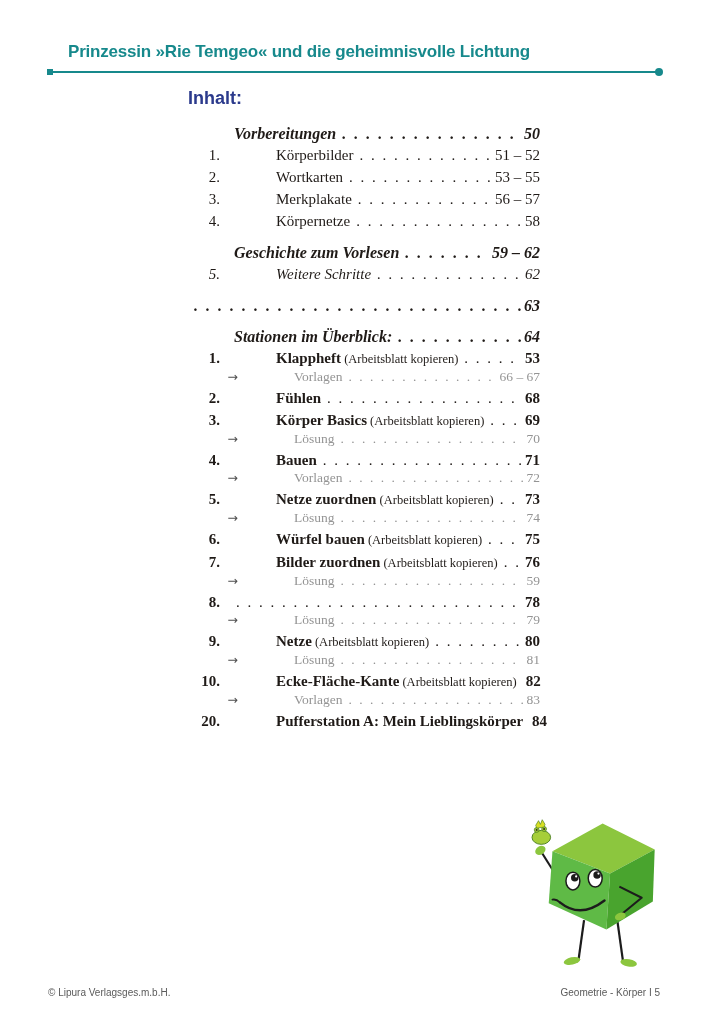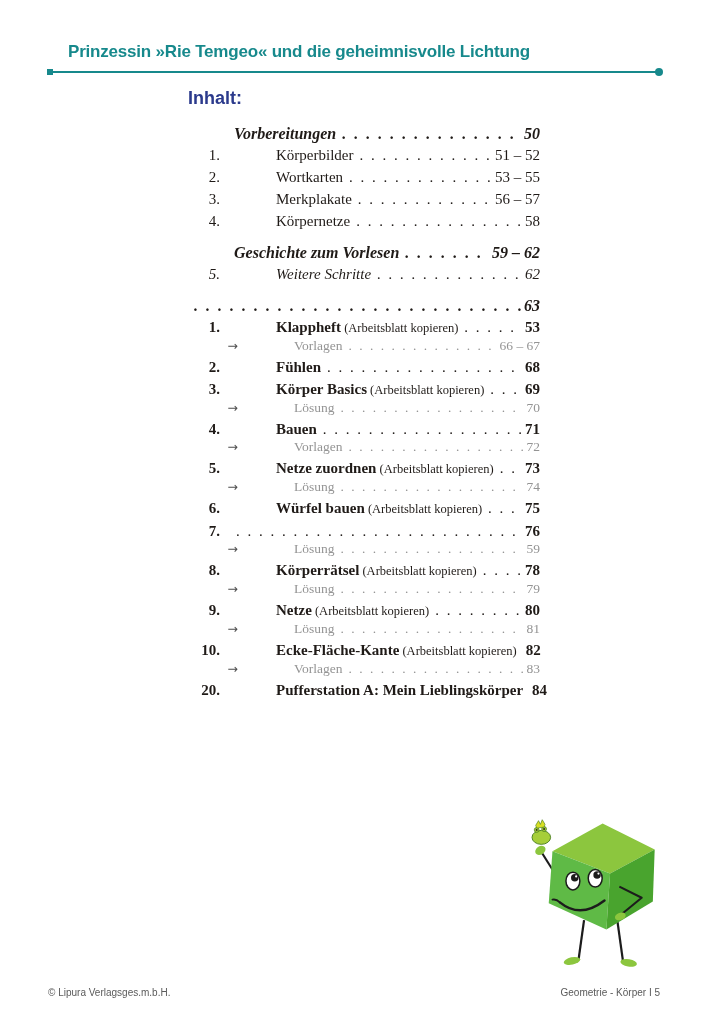--- a/index.html
+++ b/index.html
@@ -119,20 +119,25 @@
         <div class="row item-italic">
           <span class="num">5.</span>
           <span class="label">Weitere Schritte</span>
           <span class="dots"></span>
           <span class="pages">62</span>
         </div>
         <div class="row section">
           <span class="dots"></span>
           <span class="pages">63</span>
         </div>
+        <div class="row section">
+          <span class="label">Stationen im Überblick:</span>
+          <span class="dots"></span>
+          <span class="pages">64</span>
+        </div>
         <div class="row item-bold">
           <span class="num">1.</span>
           <span class="label">Klappheft<span class="note"> (Arbeitsblatt kopieren)</span></span>
           <span class="dots"></span>
           <span class="pages">53</span>
         </div>
         <div class="row sub">
           <span class="num">→</span>
           <span class="label">Vorlagen</span>
           <span class="dots"></span>
@@ -181,32 +186,32 @@
           <span class="pages">74</span>
         </div>
         <div class="row item-bold">
           <span class="num">6.</span>
           <span class="label">Würfel bauen<span class="note"> (Arbeitsblatt kopieren)</span></span>
           <span class="dots"></span>
           <span class="pages">75</span>
         </div>
         <div class="row item-bold">
           <span class="num">7.</span>
+          <span class="label">Bilder zuordnen<span class="note"> (Arbeitsblatt kopieren)</span></span>
           <span class="dots"></span>
           <span class="pages">76</span>
         </div>
         <div class="row sub">
           <span class="num">→</span>
           <span class="label">Lösung</span>
           <span class="dots"></span>
           <span class="pages">59</span>
         </div>
         <div class="row item-bold">
           <span class="num">8.</span>
-          <span class="label">Körperrätsel<span class="note"> (Arbeitsblatt kopieren)</span></span>
           <span class="dots"></span>
           <span class="pages">78</span>
         </div>
         <div class="row sub">
           <span class="num">→</span>
           <span class="label">Lösung</span>
           <span class="dots"></span>
           <span class="pages">79</span>
         </div>
         <div class="row item-bold">

